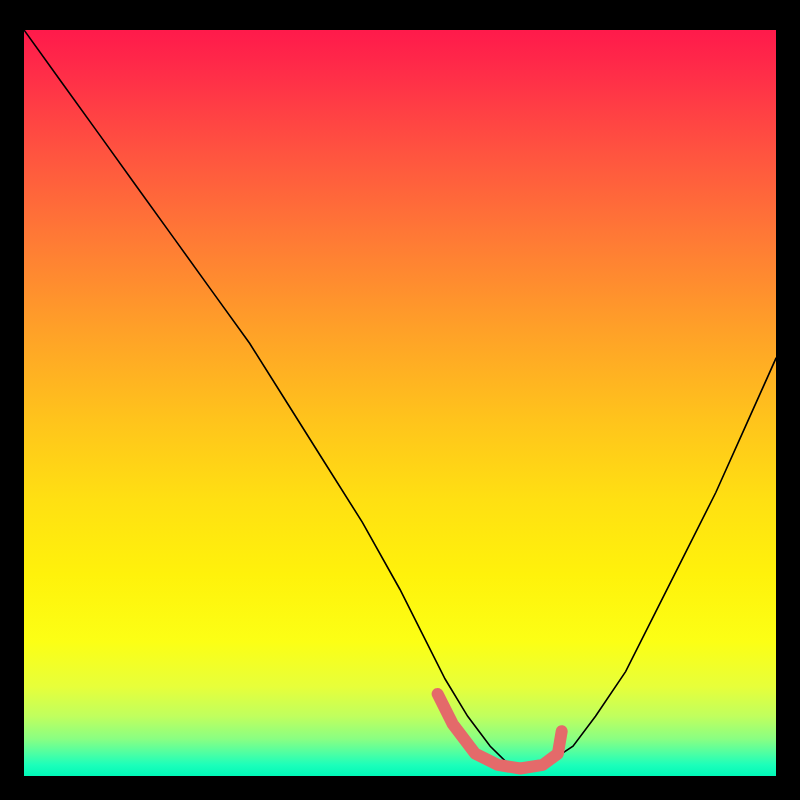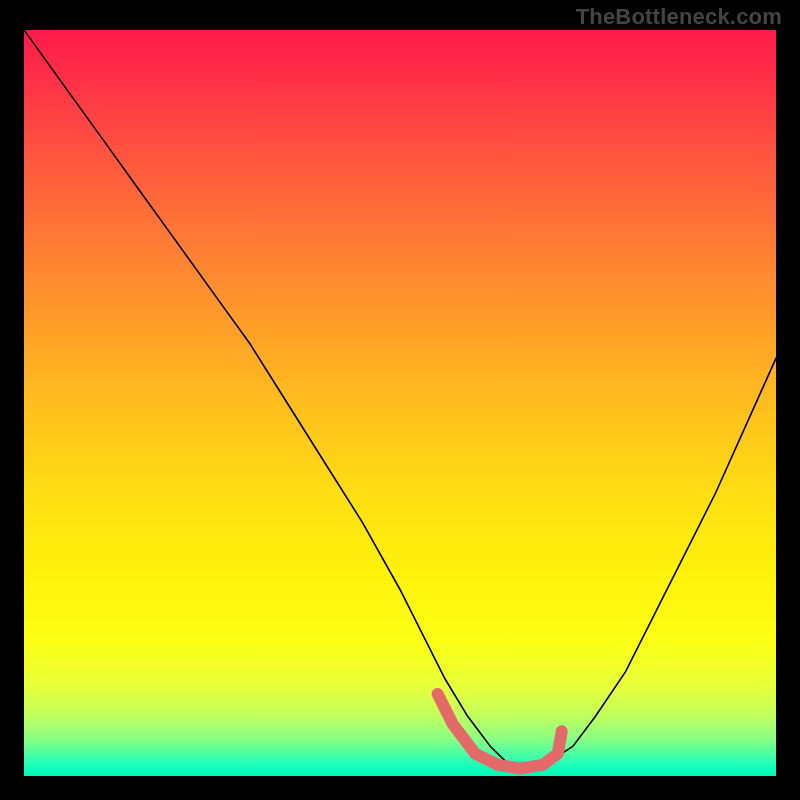--- a/index.html
+++ b/index.html
@@ -78,21 +78,20 @@
     stroke: #e46a6a;
     stroke-width: 12;
     stroke-linecap: round;
     stroke-linejoin: round;
   }
 </style>
 </head>
 <body>
 
 <div class="frame">
-  <div class="watermark">TheBottleneck.com</div>
   <div class="plot">
     <div class="gradient"></div>
     <svg class="overlay" viewBox="0 0 752 746" preserveAspectRatio="none">
       <path id="curve-path" class="curve" d="M0.0 0.0 L37.6 52.2 L75.2 104.4 L112.8 156.7 L150.4 208.9 L188.0 261.1 L225.6 313.3 L263.2 373.0 L300.8 432.7 L338.4 492.4 L376.0 559.5 L398.6 604.3 L421.1 649.0 L443.7 686.3 L466.2 716.2 L481.3 731.1 L496.3 738.5 L511.4 738.5 L526.4 731.1 L549.0 716.2 L571.5 686.3 L601.6 641.6 L631.7 581.9 L661.8 522.2 L691.8 462.5 L721.9 395.4 L752.0 328.2"></path>
       <path id="highlight-path" class="marker" d="M413.6 663.9 L428.6 693.8 L451.2 723.6 L473.8 734.8 L496.3 738.5 L518.9 734.8 L533.9 723.6 L537.7 701.2"></path>
     </svg>
   </div>
 </div>
 
 </body></html>

